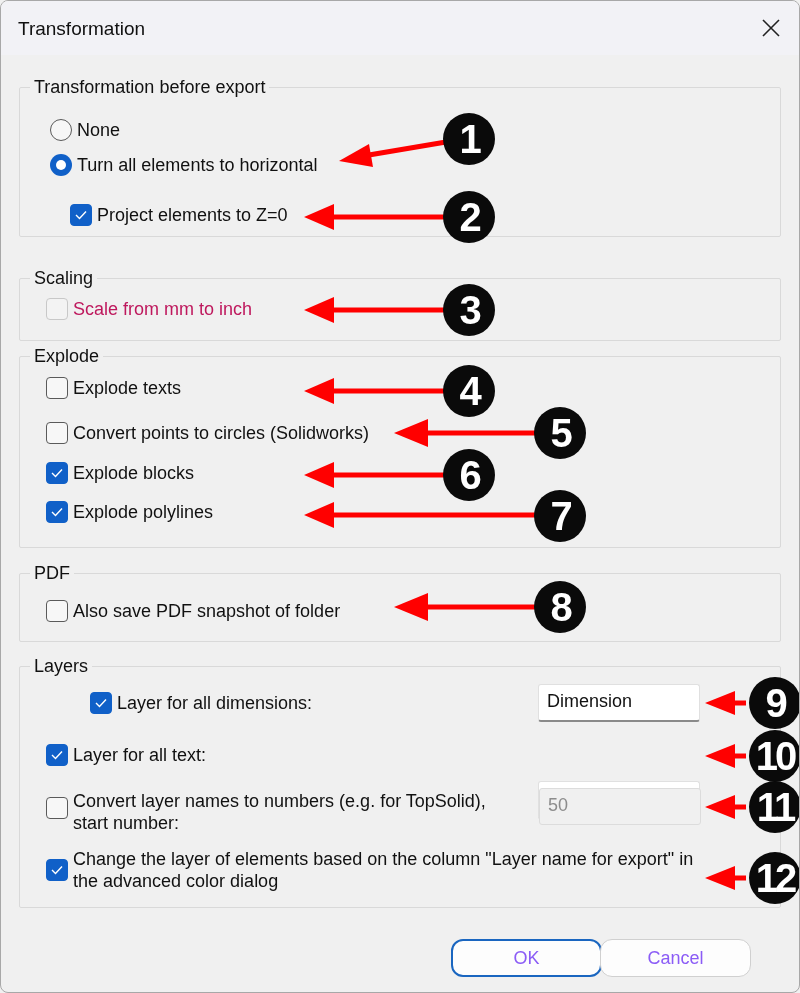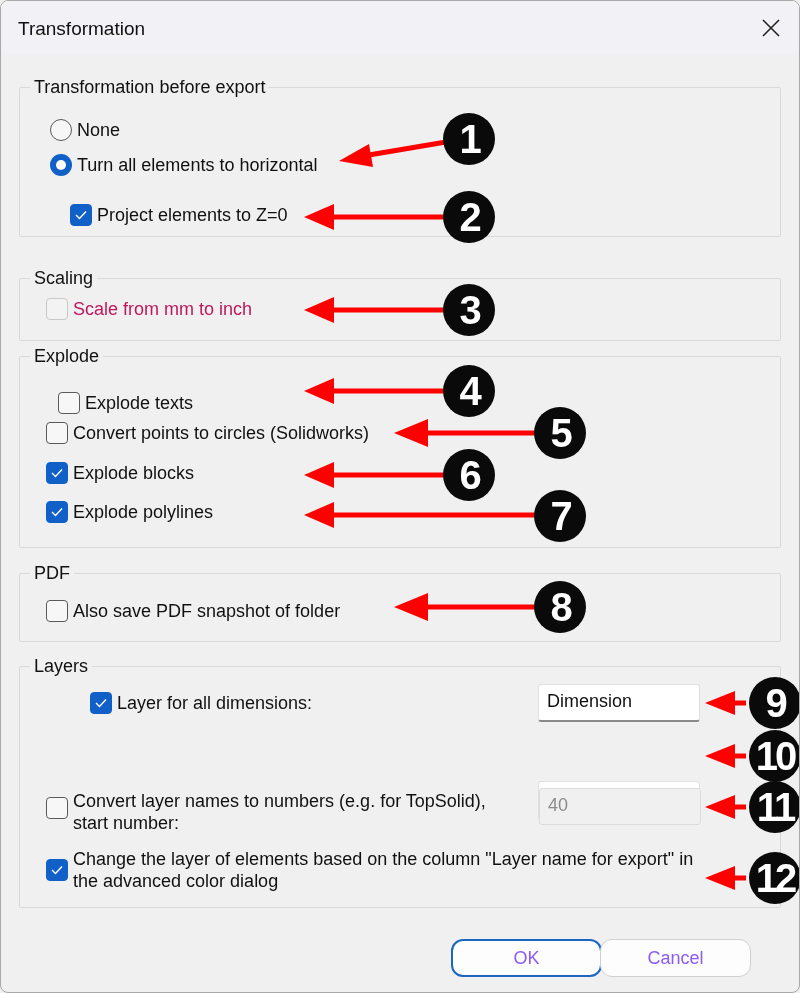--- a/index.html
+++ b/index.html
@@ -63,21 +63,21 @@
     <div class="group-label">Scaling</div>
   </div>
   <div class="row" style="left:45px; top:296px;">
     <span class="cb disabled"></span>
     <span class="disabled-text">Scale from mm to inch</span>
   </div>
 
   <div class="group" style="top:355px; height:192px;">
     <div class="group-label">Explode</div>
   </div>
-  <div class="row" style="left:45px; top:390px;margin-left:12px;">
+  <div class="row" style="left:45px; top:375px;">
     <span class="cb"></span>
     <span>Explode texts</span>
   </div>
   <div class="row" style="left:45px; top:420px;">
     <span class="cb"></span>
     <span>Convert points to circles (Solidworks)</span>
   </div>
   <div class="row" style="left:45px; top:460px;">
     <span class="cb checked">
         <svg width="12" height="10" viewBox="0 0 12 10">
@@ -109,30 +109,38 @@
   <div class="row" style="left:45px; top:690px;margin-left:44px;">
     <span class="cb checked">
         <svg width="12" height="10" viewBox="0 0 12 10">
           <path d="M1 5 L4.5 8.5 L11 1.5" stroke="#fff" stroke-width="1.4" fill="none"></path>
         </svg>
       </span>
     <span>Layer for all dimensions:</span>
   </div>
   <div class="input" style="left:537px; top:683px;">Dimension</div>
 
+  <div class="row" style="left:45px; top:742px;">
+    <span class="cb checked">
+        <svg width="12" height="10" viewBox="0 0 12 10">
+          <path d="M1 5 L4.5 8.5 L11 1.5" stroke="#fff" stroke-width="1.4" fill="none"></path>
+        </svg>
+      </span>
+    <span>Layer for all text:</span>
+  </div>
   <div class="input" style="left:537px; top:736px;margin-top:44px;">Text</div>
 
   <div class="row" style="left:45px; top:789px; line-height:22px;">
     <span class="cb" style="margin-top:7px;"></span>
     <span style="display:flex; flex-direction:column;">
       <span>Convert layer names to numbers (e.g. for TopSolid),</span>
       <span>start number:</span>
     </span>
   </div>
-  <div class="input disabled" style="left:538px; top:787px; height:37px;">40</div>
+  <div class="input disabled" style="left:538px; top:787px; height:37px;">50</div>
 
   <div class="row" style="left:45px; top:847px; line-height:22px;">
     <span class="cb checked" style="margin-top:11px;">
         <svg width="12" height="10" viewBox="0 0 12 10">
           <path d="M1 5 L4.5 8.5 L11 1.5" stroke="#fff" stroke-width="1.4" fill="none"></path>
         </svg>
       </span>
     <span style="display:flex; flex-direction:column;justify-content:flex-end;">
       <span>Change the layer of elements based on the column "Layer name for export" in</span>
       <span>the advanced color dialog</span>

